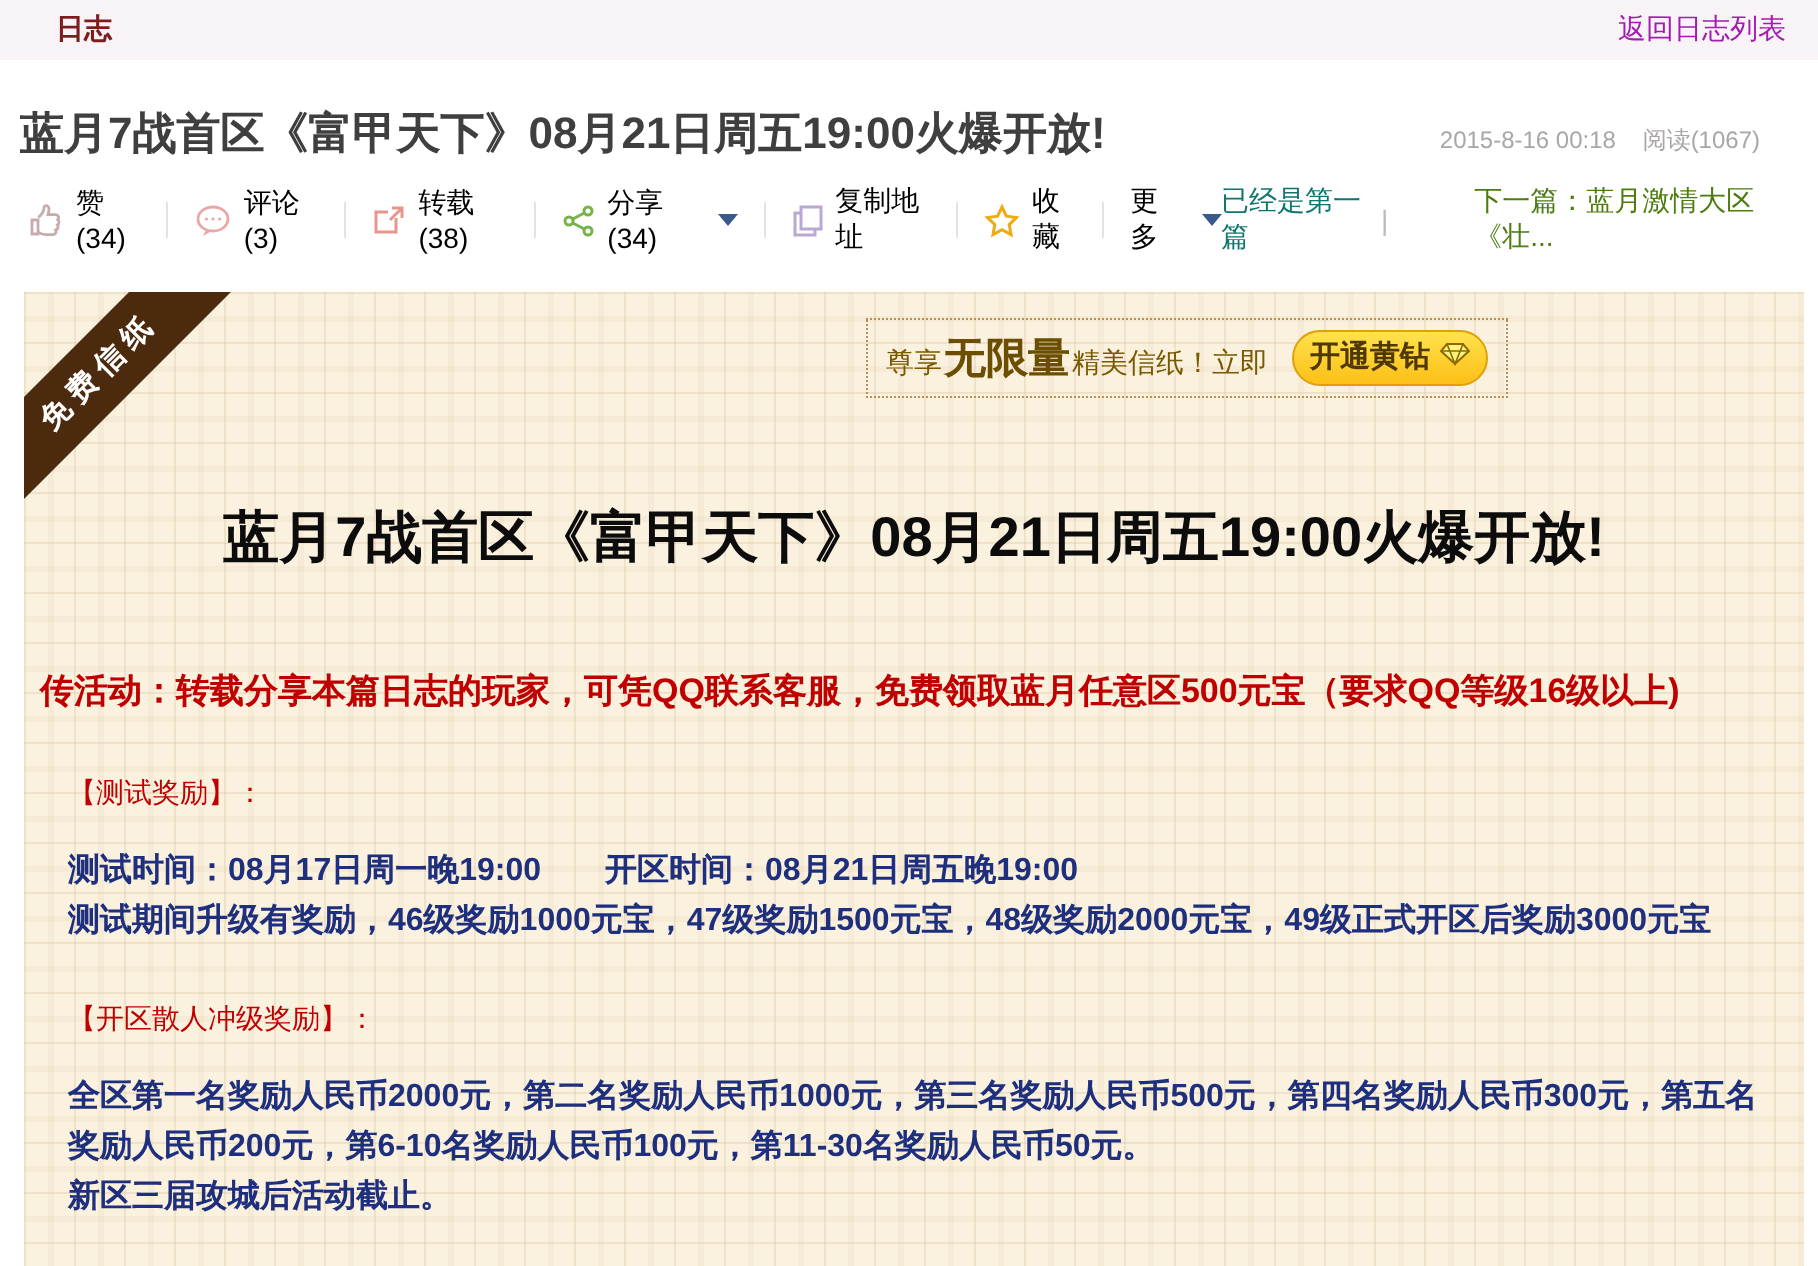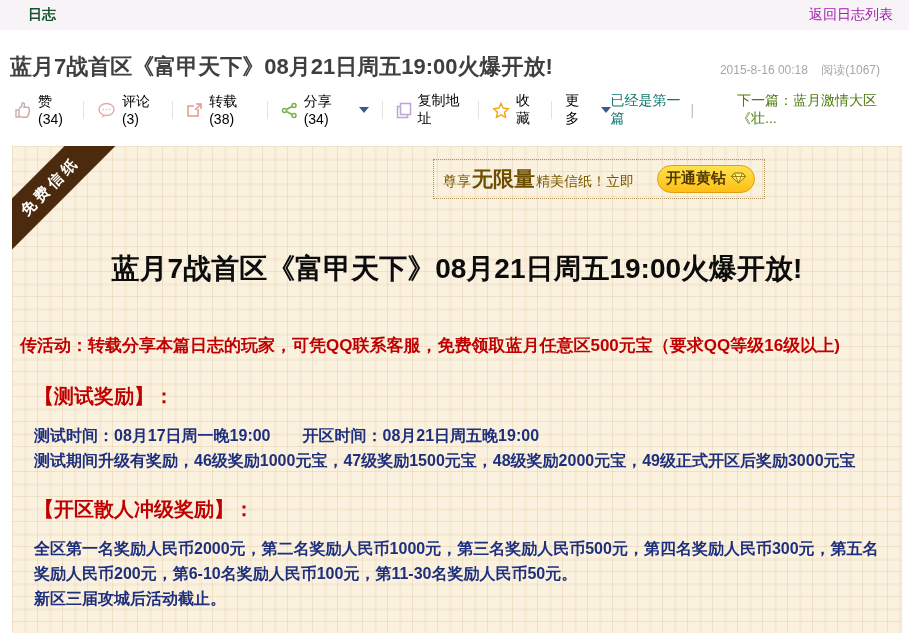--- a/index.html
+++ b/index.html
@@ -7,21 +7,21 @@
     width:909px;height:633px;overflow:hidden;position:relative;
     background:#ffffff;
     font-family:"Liberation Sans", sans-serif;
   }
   
   .topbar{
     height:30px;background:#f8f3f7;
     display:flex;align-items:center;justify-content:space-between;
     padding:0 16px 0 28px;box-sizing:border-box;
   }
-  .topbar-title{font-size:14px;font-weight:bold;color:#14532d;}
+  .topbar-title{font-size:14px;font-weight:bold;color:#7f1d1d;}
   .back-link{font-size:14px;color:#a21caf;text-decoration:none;cursor:pointer;}
 
   
   .article-header{
     display:flex;align-items:baseline;
     padding:24px 29px 0 10px;
   }
   .article-header h1{
     margin:0;font-size:22px;font-weight:bold;color:#3f3f3f;line-height:26px;
   }
@@ -59,21 +59,21 @@
   }
   .ribbon-box{position:absolute;top:0;left:0;width:150px;height:150px;overflow:hidden;}
   .ribbon{
     position:absolute;left:-62px;top:22px;width:200px;height:36px;line-height:36px;
     text-align:center;background:#4c2a0d;color:#fff;
     font-size:15px;font-weight:bold;letter-spacing:4px;
     transform:rotate(-45deg);cursor:pointer;
   }
   .stationery-banner{
     position:absolute;left:421px;top:13px;
-    display:flex;align-items:center;gap:23px;
+    display:flex;align-items:center;gap:12px;
     padding:5px 9px;border:1px dotted #b2925a;
     color:#7a5a00;font-size:14px;white-space:nowrap;
   }
   .promo-highlight{font-size:21px;font-weight:bold;color:#6b4e00;margin:0 1px;}
   .vip-btn{
     display:flex;align-items:center;gap:5px;
     background:linear-gradient(#ffe24d,#fdbf16);
     border:1px solid #dfa00b;border-radius:14px;
     padding:3px 8px 4px;font-size:15px;font-weight:bold;color:#4f3900;cursor:pointer;
   }
@@ -81,21 +81,21 @@
   .article-title{
     margin:104px 20px 0;text-align:center;
     font-size:28px;font-weight:600;color:#0c0c0c;line-height:38px;
   }
   .promo{
     margin:44px 14px 0 8px;
     color:#c00000;font-size:17px;font-weight:bold;line-height:28px;
   }
   .sec-title{
     margin:24px 14px 0 22px;
-    color:#c00000;font-size:20px;font-weight:bold;line-height:25px;
+    color:#c00000;font-size:14px;font-weight:normal;line-height:25px;
   }
   .body-line{
     margin:14px 14px 0 22px;
     color:#1e2f7d;font-size:16px;font-weight:bold;line-height:25px;
   }
   .body-line.cont{margin-top:0;}
 </style>
 </head>
 <body>
 

